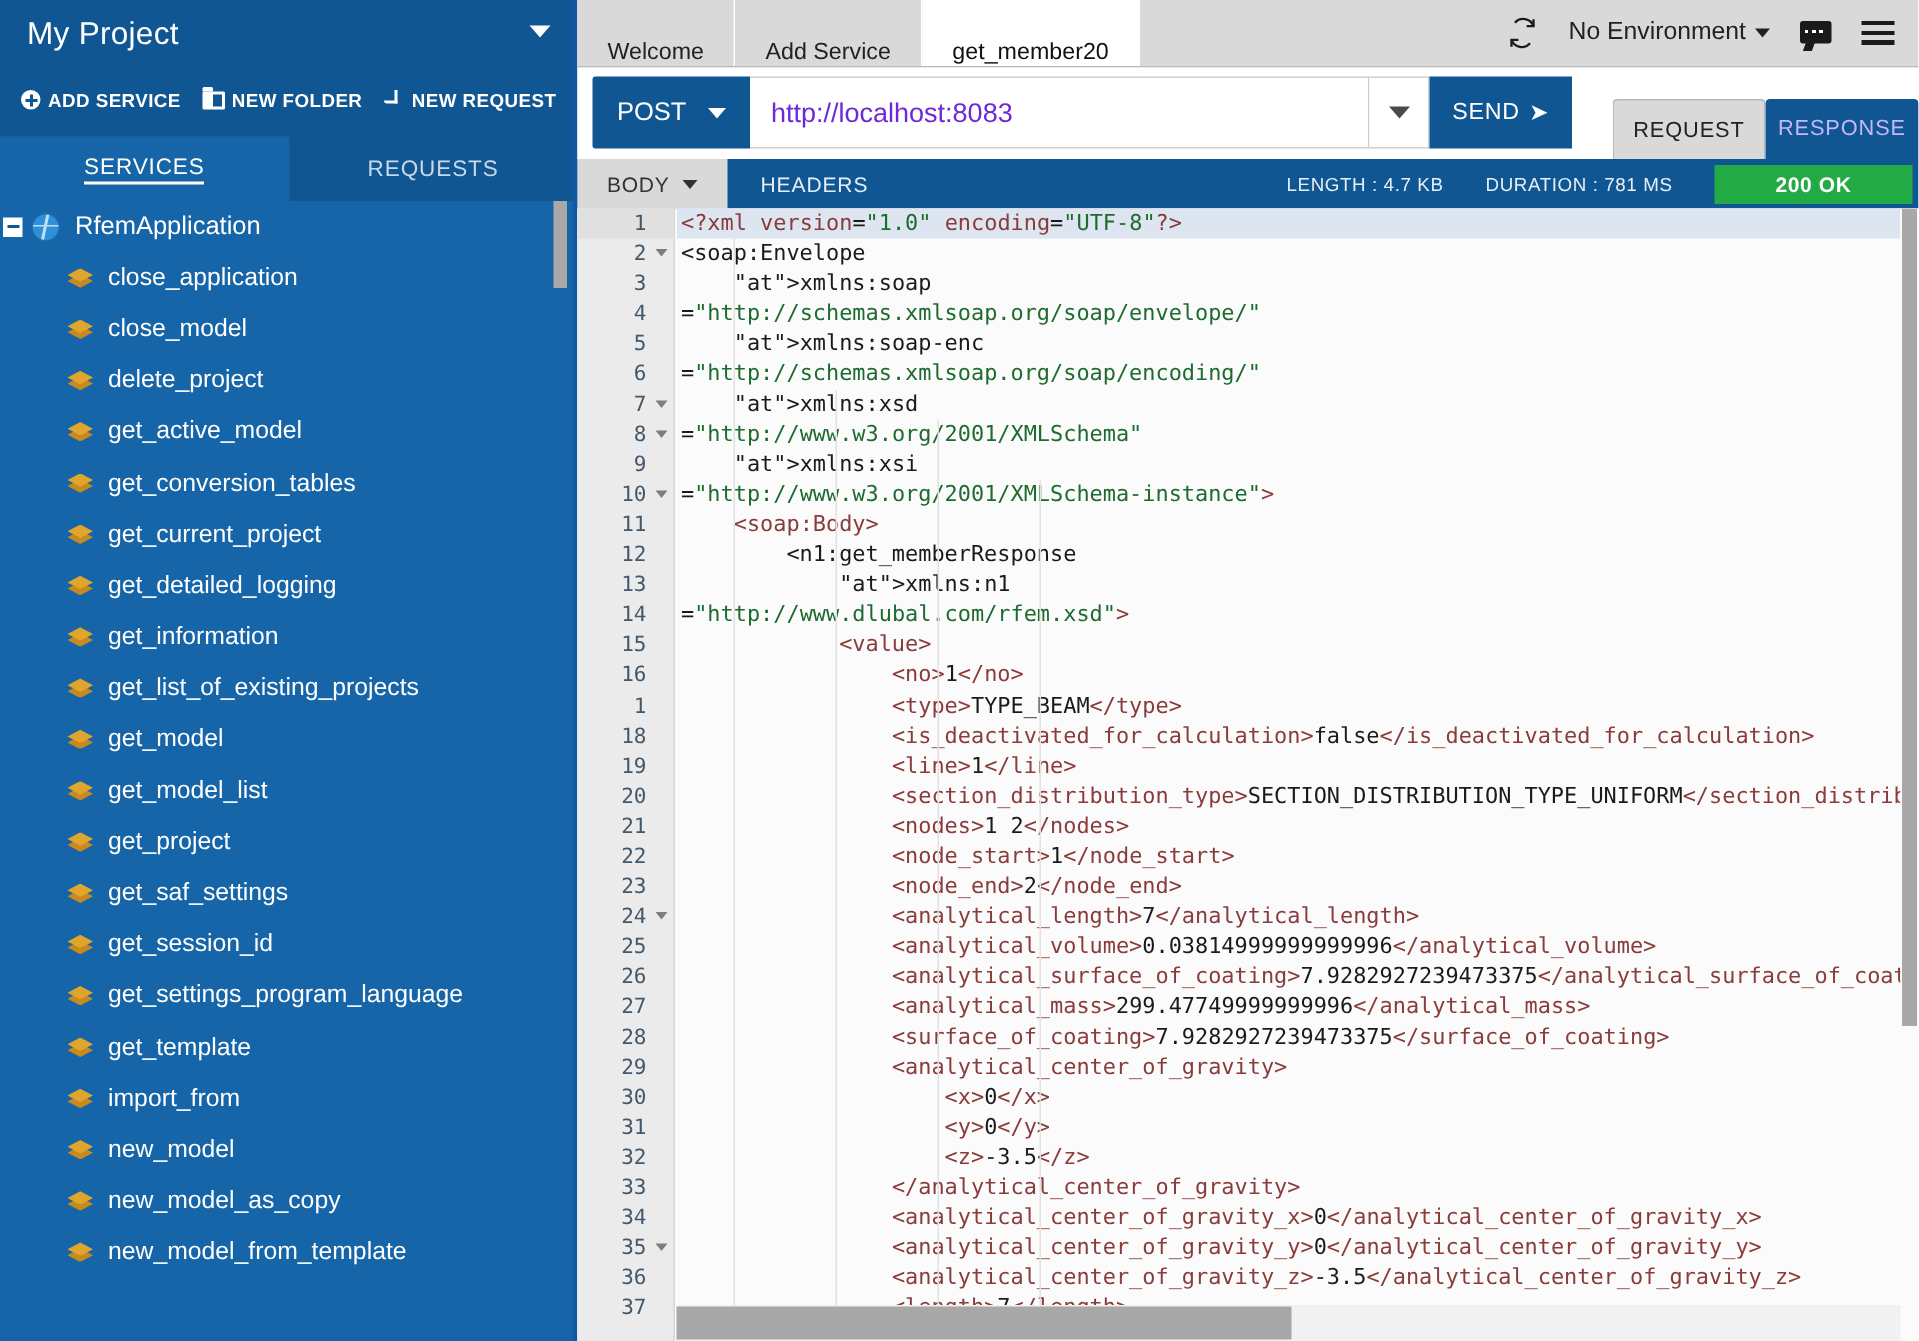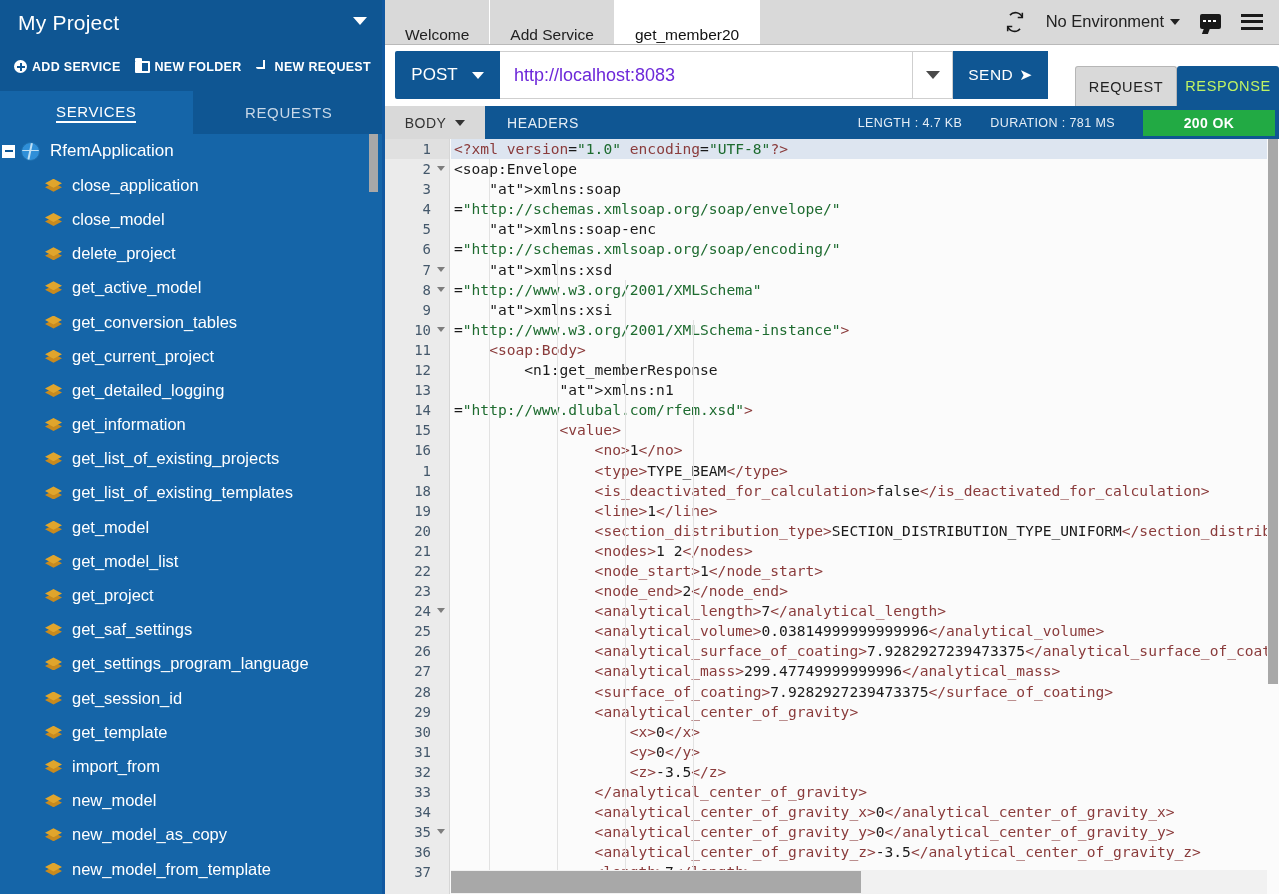--- a/index.html
+++ b/index.html
@@ -196,21 +196,21 @@
   }
   .reqres {
     position: absolute; right: 0px; bottom: 0px; display: flex; align-items: flex-end;
   }
   .rr-tab {
     height: 40px; width: 102px; display: flex; align-items: center; justify-content: center;
     font-size: 14.5px; letter-spacing: .6px; cursor: pointer;
   }
   .rr-tab.inactive { background: #d9d9d9; color: #222; border: 1px solid #b6b6b6; border-bottom: none;
     border-radius: 3px 3px 0 0; }
-  .rr-tab.active { background: #0f5693; color: #bef264; border-radius: 3px 3px 0 0; }
+  .rr-tab.active { background: #0f5693; color: #c4b5fd; border-radius: 3px 3px 0 0; }
 
   .statusbar {
     height: 33px; background: #0f5693; display: flex; align-items: center;
     position: relative;
   }
   .body-pill {
     height: 33px; width: 100px; background: #d9d9d9; color: #333;
     display: flex; align-items: center; justify-content: center; gap: 9px;
     font-size: 14px; letter-spacing: .5px; cursor: pointer;
   }
@@ -340,45 +340,41 @@
           <div class="tree-row leaf">
             <span class="diamond"></span>
             <span class="leaf-label">get_information</span>
           </div>
           <div class="tree-row leaf">
             <span class="diamond"></span>
             <span class="leaf-label">get_list_of_existing_projects</span>
           </div>
           <div class="tree-row leaf">
             <span class="diamond"></span>
-            <span class="leaf-label">get_list_of_existing_templates</span>
-          </div>
-          <div class="tree-row leaf">
-            <span class="diamond"></span>
             <span class="leaf-label">get_model</span>
           </div>
           <div class="tree-row leaf">
             <span class="diamond"></span>
             <span class="leaf-label">get_model_list</span>
           </div>
           <div class="tree-row leaf">
             <span class="diamond"></span>
             <span class="leaf-label">get_project</span>
           </div>
           <div class="tree-row leaf">
             <span class="diamond"></span>
             <span class="leaf-label">get_saf_settings</span>
           </div>
           <div class="tree-row leaf">
             <span class="diamond"></span>
+            <span class="leaf-label">get_session_id</span>
+          </div>
+          <div class="tree-row leaf">
+            <span class="diamond"></span>
             <span class="leaf-label">get_settings_program_language</span>
-          </div>
-          <div class="tree-row leaf">
-            <span class="diamond"></span>
-            <span class="leaf-label">get_session_id</span>
           </div>
           <div class="tree-row leaf">
             <span class="diamond"></span>
             <span class="leaf-label">get_template</span>
           </div>
           <div class="tree-row leaf">
             <span class="diamond"></span>
             <span class="leaf-label">import_from</span>
           </div>
           <div class="tree-row leaf">

